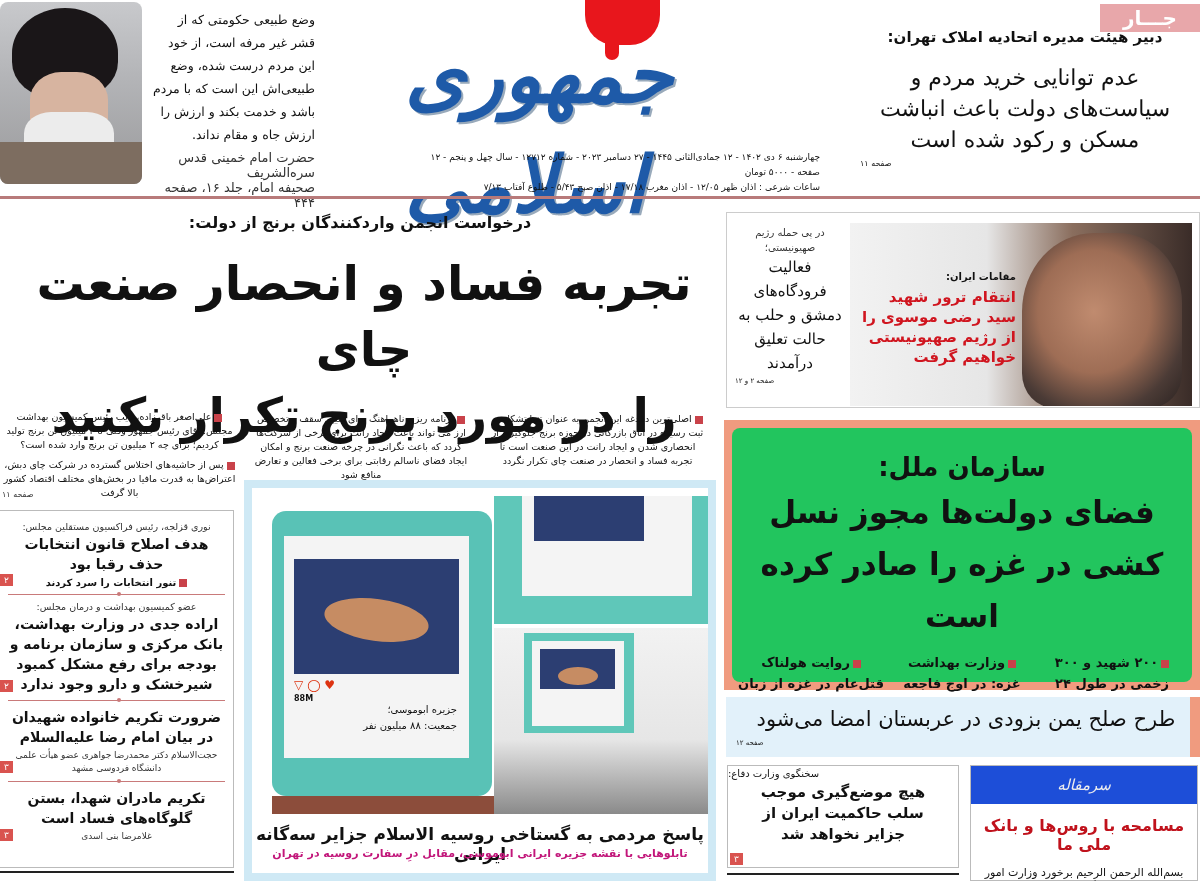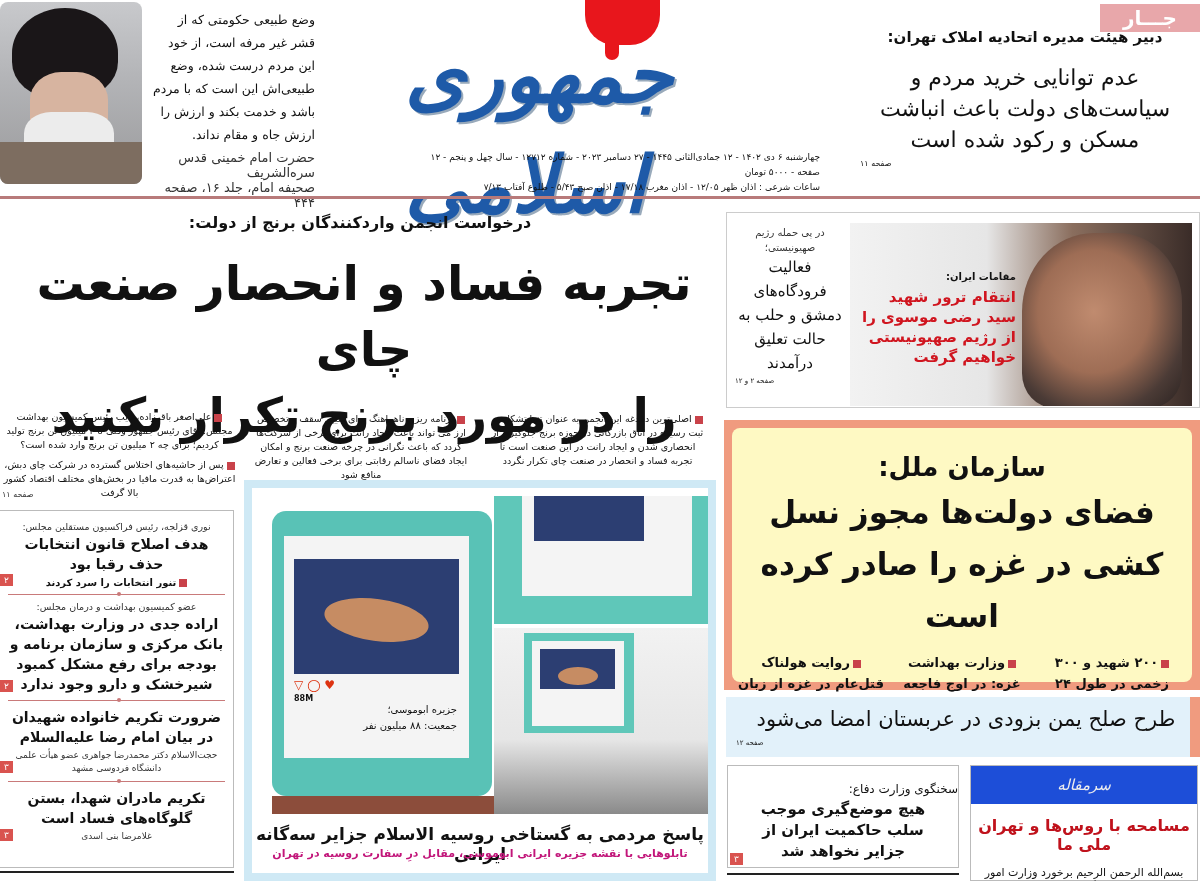--- a/index.html
+++ b/index.html
@@ -48,36 +48,36 @@
   .rbox-side .k { font-size:10px; line-height:15px; color:#333; }
   .rbox-side .t { font-family:"DejaVu Serif", serif; font-size:15px; line-height:24px; }
   .rbox-side .p { font-size:7px; text-align:left; margin-top:2px; }
   .rbox-photo { position:absolute; left:123px; top:10px; width:342px; height:183px; background:linear-gradient(90deg,#f2f2f2 0%, #e6e6e6 40%, #8a6e5e 65%, #3a2c28 100%); overflow:hidden; }
   .rbox-photo .head { position:absolute; right:10px; top:10px; width:160px; height:175px; background:radial-gradient(ellipse at 45% 45%, #c08b6f 0%, #9e6d55 45%, #4b3b36 75%, #2a2220 100%); border-radius:45% 40% 20% 20%; }
   .rbox-photo .cap-k { position:absolute; right:176px; top:48px; font-size:10px; font-weight:bold; color:#111; }
   .rbox-photo .cap-t { position:absolute; right:176px; top:64px; width:160px; font-size:15px; font-weight:900; color:#d0151f; line-height:20px; text-align:right; }
 
   
   .unbox { left:724px; top:420px; width:476px; height:270px; background:#f09b7f; padding:8px; }
-  .unbox-inner { width:100%; height:100%; background:#fef9c3; border-radius:8px; padding-top:20px; }
+  .unbox-inner { width:100%; height:100%; background:#22c55e; border-radius:8px; padding-top:20px; }
   .un-kicker { font-size:26px; font-weight:bold; text-align:center; line-height:38px; }
   .un-title { font-size:31px; font-weight:bold; line-height:52px; text-align:center; }
   .un-subs { position:relative; height:80px; margin-top:10px; }
   .un-sub { position:absolute; top:0; width:140px; font-size:13px; font-weight:bold; line-height:21px; text-align:center; }
   .un-page { position:absolute; left:10px; bottom:6px; font-size:7px; }
 
   
   .yemen { left:726px; top:697px; width:474px; height:60px; background:#e2f1fa; }
   .yemen-accent { position:absolute; right:0; top:0; width:10px; height:60px; background:#f09b7f; }
   .yemen-title { position:absolute; right:24px; top:10px; width:420px; font-size:21px; text-align:center; }
   .yemen-page { position:absolute; left:10px; top:42px; font-size:7px; }
 
   
   .defbox { left:727px; top:765px; width:232px; height:103px; border:1px solid #bbb; }
-  .def-k { font-size:12px; text-align:right; margin-top:16px; }
+  .def-k { font-size:10px; text-align:left; margin-top:2px; }
   .def-t { font-size:15px; font-weight:bold; line-height:21px; text-align:center; margin-top:3px; }
   .def-tag { position:absolute; left:2px; bottom:2px; }
 
   
   .editbox { left:970px; top:765px; width:228px; height:116px; border:1px solid #bbb; background:#fff; }
   .edit-band { height:38px; background:#1d4ed8; color:#eee; font-size:15px; font-style:italic; text-align:center; line-height:38px; letter-spacing:10px; }
   .edit-title { color:#c0121c; font-size:16px; font-weight:900; text-align:center; margin-top:12px; }
   .edit-body { font-size:11px; text-align:center; margin-top:12px; line-height:14px; }
 
   
@@ -198,21 +198,21 @@
 
 <div class="abs defbox">
   <div class="def-k">سخنگوی وزارت دفاع:</div>
   <div class="def-t" style="padding:0 30px;">هیچ موضع‌گیری موجب سلب حاکمیت ایران از جزایر نخواهد شد</div>
   <span class="page-tag def-tag">۳</span>
 </div>
 <div class="abs bottom-rule2"></div>
 
 <div class="abs editbox">
   <div class="edit-band">سرمقاله</div>
-  <div class="edit-title">مسامحه با روس‌ها و تهران ملی ما</div>
+  <div class="edit-title">مسامحه با روس‌ها و بانک ملی ما</div>
   <div class="edit-body">بسم‌الله الرحمن الرحیم برخورد وزارت امور خارجه با گستاخی مجدد</div>
 </div>
 
 <div class="abs photobox">
   <div class="photo-inner" style="position:relative;">
     <div class="photo">
       <div class="board1">
         <div class="poster1">
           <div class="sea1">
               <div class="island1"></div>

